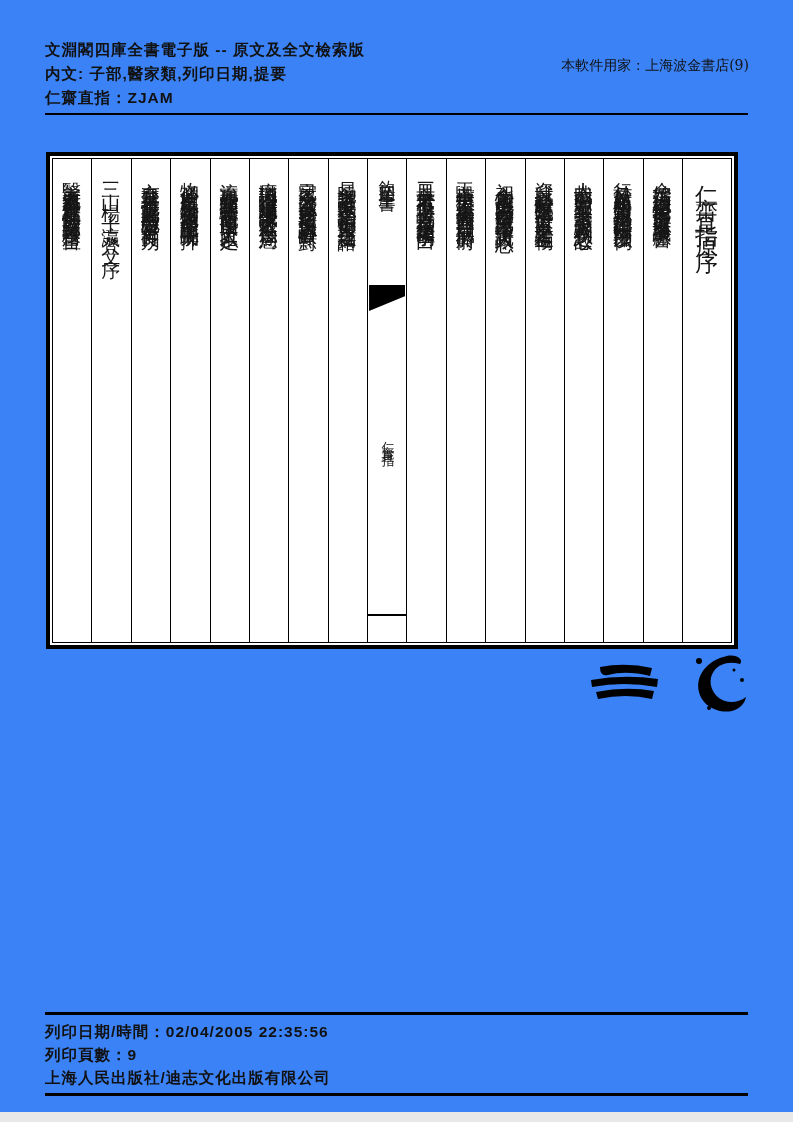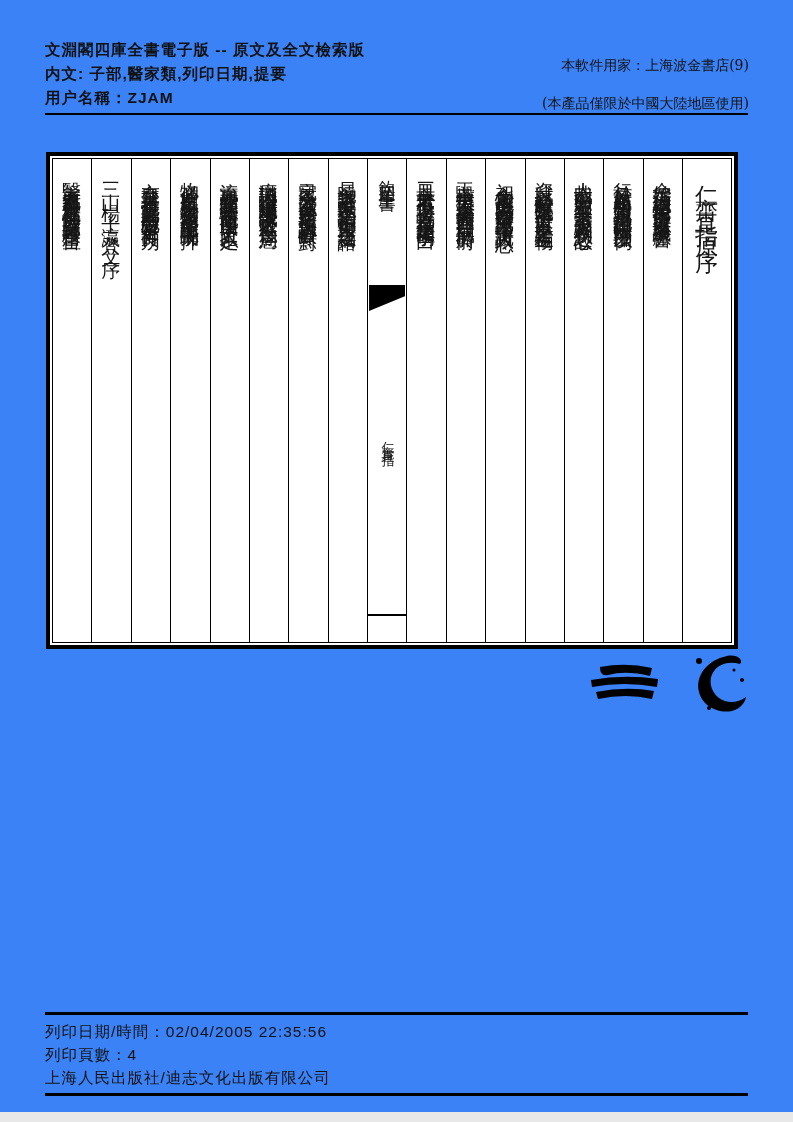--- a/index.html
+++ b/index.html
@@ -64,38 +64,37 @@
   
   .logo { position:absolute; }
   .logo-press   { left:586px; top:664px; width:76px; height:38px; }
   .logo-company { left:687px; top:652px; width:62px; height:64px; }
   .logo svg { width:100%; height:100%; fill:#000; }
 
   
   .rule-footer-top    { left:45px; top:1012px; width:703px; height:3px; }
   .footer-text {
     position:absolute; left:45px; top:1020px;
-    font-weight:normal; font-size:15.5px; line-height:23px; letter-spacing:1px;
+    font-weight:bold; font-size:15.5px; line-height:23px; letter-spacing:1px;
     white-space:nowrap;
   }
   .rule-footer-bottom { left:45px; top:1093px; width:703px; height:3px; }
 </style>
 </head>
 <body>
 
 <div class="sheet">
 
   <div class="hdr-left">
     <div>文淵閣四庫全書電子版 -- 原文及全文檢索版</div>
     <div>内文: 子部,醫家類,列印日期,提要</div>
-    <div>用户名稱：ZJAM</div>
+    <div>仁齋直指：ZJAM</div>
   </div>
   <div class="hdr-right">
     <div>本軟件用家：上海波金書店(9)</div>
-    <div>(本產品僅限於中國大陸地區使用)</div>
   </div>
   <div class="rule rule-header"></div>
 
   <div class="frame">
     <div class="frame-inner">
       <div class="col col-title">仁齋直指原序</div>
       <div class="col">余始撰活人總括嬰兒指要俗皆以沽名譏及脈書一</div>
       <div class="col">行於是斂肅而相告曰誠不易也誰肯傾囷竭廩以徇</div>
       <div class="col">人哉余曰而亦知有天乎天將寓夫濟人利物之心故</div>
       <div class="col">資我以心通意曉之學既得於天還以事之是盖造物</div>
@@ -134,18 +133,18 @@
       <circle cx="12" cy="9" r="3"></circle>
       <circle cx="55" cy="28" r="2"></circle>
       <circle cx="22" cy="56" r="2"></circle>
       <circle cx="47" cy="18" r="1.5"></circle>
     </svg>
   </div>
 
   <div class="rule rule-footer-top"></div>
   <div class="footer-text">
     <div>列印日期/時間：02/04/2005 22:35:56</div>
-    <div>列印頁數：4</div>
+    <div>列印頁數：9</div>
     <div>上海人民出版社/迪志文化出版有限公司</div>
   </div>
   <div class="rule rule-footer-bottom"></div>
 
 </div>
 
 </body></html>

